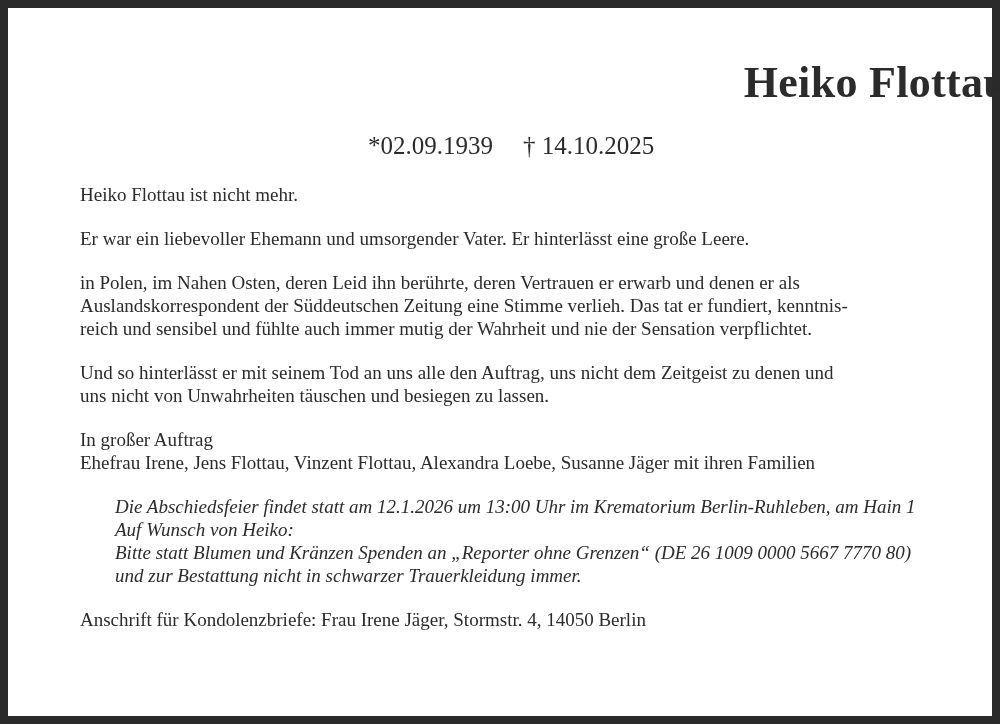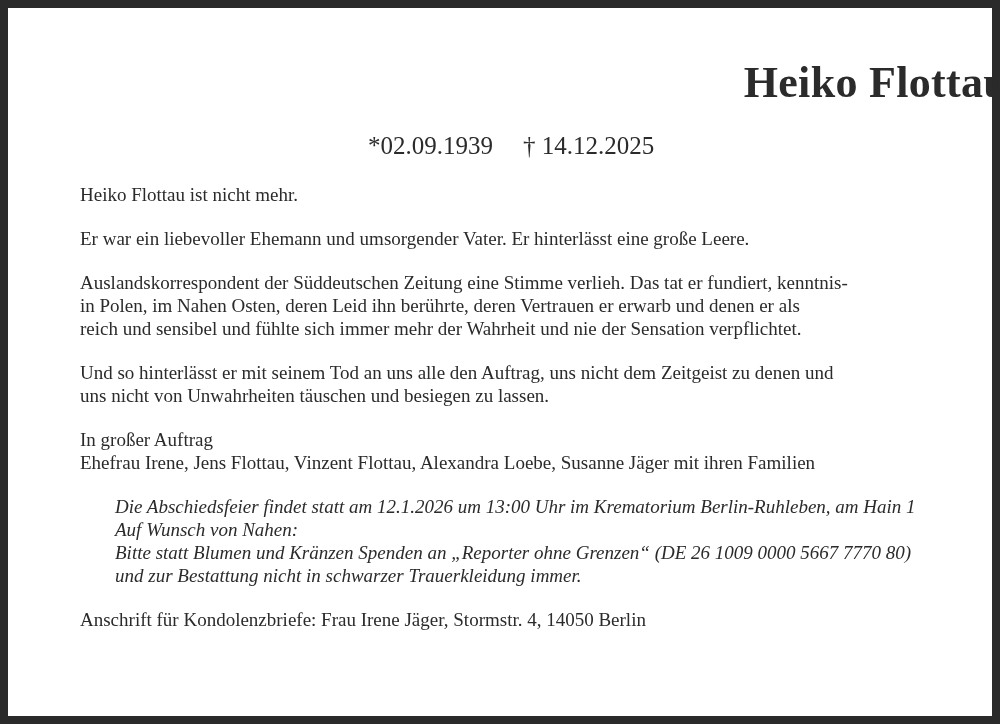--- a/index.html
+++ b/index.html
@@ -81,52 +81,52 @@
 </head>
 <body>
 
 <div class="frame">
   <div class="notice">
 
     <div class="name">Heiko Flottau</div>
 
     <div class="dates">
       <span class="born">*02.09.1939</span>
-      <span class="died">† 14.12.2025</span>
+      <span class="died">† 14.10.2025</span>
     </div>
 
     <div class="body">
 
       <div class="para">
         <span class="line">Heiko Flottau ist nicht mehr.</span>
       </div>
 
       <div class="para">
         <span class="line">Er war ein liebevoller Ehemann und umsorgender Vater.  Er hinterlässt eine große Leere.</span>
       </div>
 
       <div class="para">
+        <span class="line">in Polen, im Nahen Osten, deren Leid ihn berührte, deren Vertrauen er erwarb und denen er als</span>
         <span class="line">Auslandskorrespondent der Süddeutschen Zeitung eine Stimme verlieh. Das tat er fundiert, kenntnis-</span>
-        <span class="line">in Polen, im Nahen Osten, deren Leid ihn berührte, deren Vertrauen er erwarb und denen er als</span>
-        <span class="line">reich und sensibel und fühlte sich immer mehr der Wahrheit und nie der Sensation verpflichtet.</span>
+        <span class="line">reich und sensibel und fühlte auch immer mutig der Wahrheit und nie der Sensation verpflichtet.</span>
       </div>
 
       <div class="para">
         <span class="line">Und so hinterlässt er mit seinem Tod an uns alle den Auftrag, uns nicht dem Zeitgeist zu denen und</span>
         <span class="line">uns nicht von Unwahrheiten täuschen und besiegen zu lassen.</span>
       </div>
 
       <div class="para">
         <span class="line">In großer Auftrag</span>
         <span class="line">Ehefrau Irene, Jens Flottau, Vinzent Flottau, Alexandra Loebe, Susanne Jäger mit ihren Familien</span>
       </div>
 
       <div class="para italic">
         <span class="line">Die Abschiedsfeier findet statt am 12.1.2026 um 13:00 Uhr im Krematorium Berlin-Ruhleben, am Hain 1</span>
-        <span class="line">Auf Wunsch von Nahen:</span>
+        <span class="line">Auf Wunsch von Heiko:</span>
         <span class="line">Bitte statt Blumen und Kränzen Spenden an „Reporter ohne Grenzen“ (DE 26 1009 0000 5667 7770 80)</span>
         <span class="line">und zur Bestattung nicht in schwarzer Trauerkleidung immer.</span>
       </div>
 
       <div class="para">
         <span class="line">Anschrift für Kondolenzbriefe: Frau Irene Jäger, Stormstr. 4, 14050 Berlin</span>
       </div>
 
     </div>
   </div>

